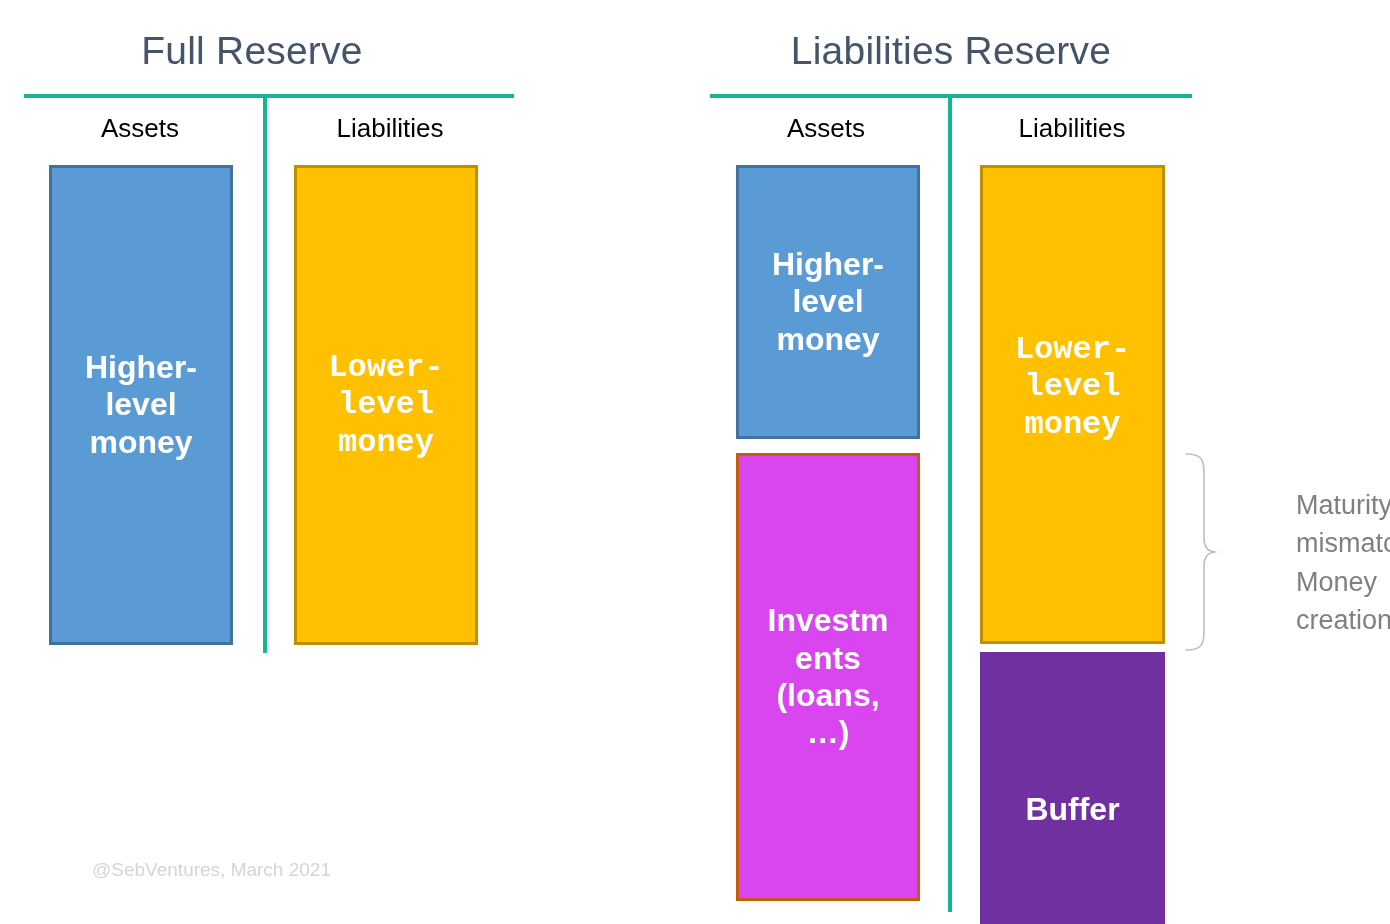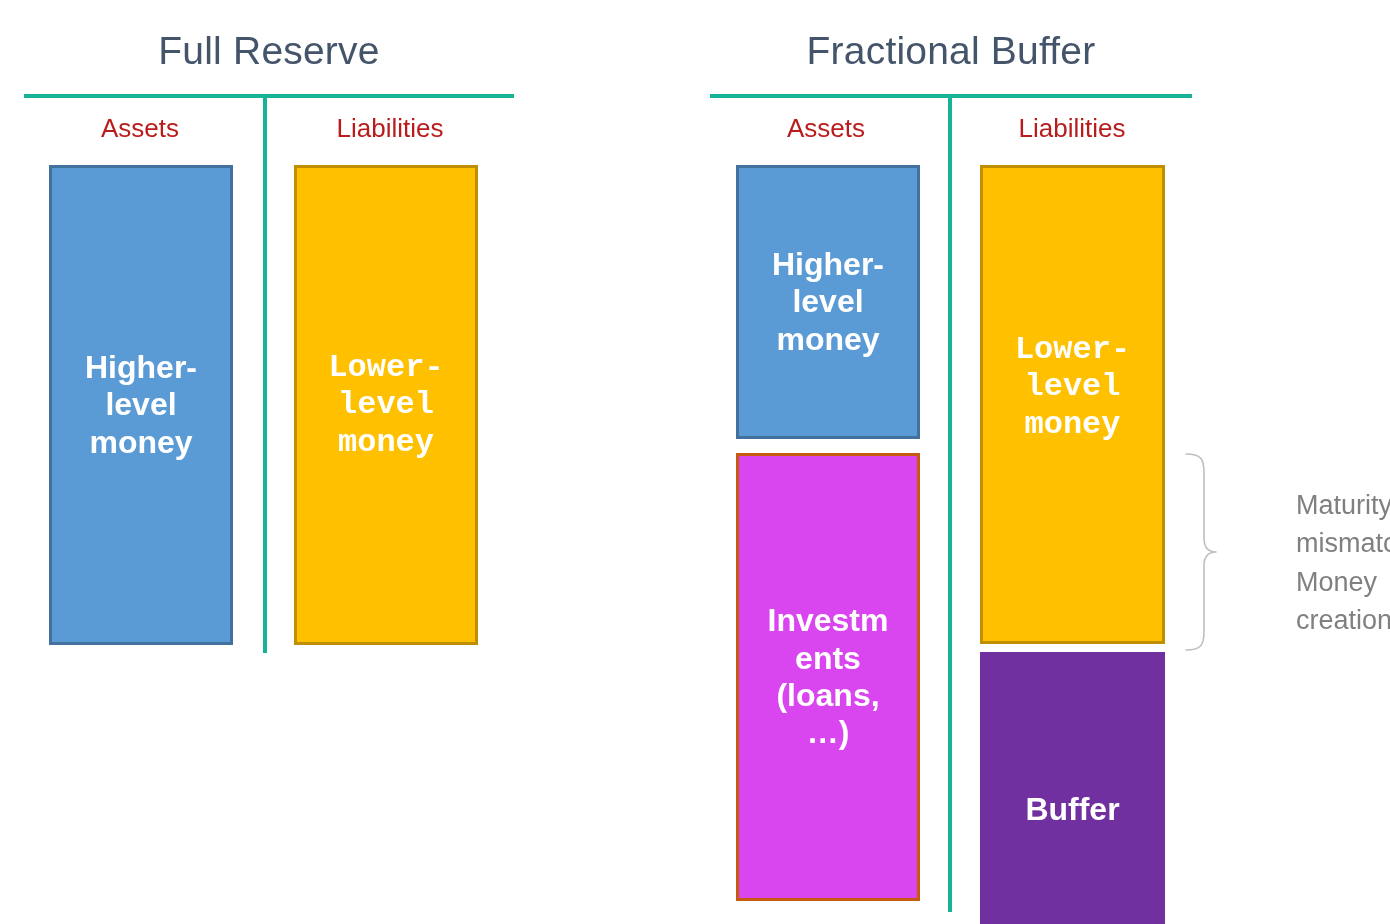--- a/index.html
+++ b/index.html
@@ -41,21 +41,21 @@
   .rule-v {
     position: absolute;
     width: 4px;
     background: #16B497;
   }
 
   
   .col-caption {
     position: absolute;
     text-align: center;
-    color: #b91c1c;
+    color: #000000;
     font-size: 26px;
     font-weight: 400;
     line-height: 1.1;
     white-space: nowrap;
   }
 
   
   .bar {
     position: absolute;
     box-sizing: border-box;
@@ -104,21 +104,21 @@
     font-size: 19px;
     font-weight: 400;
     white-space: nowrap;
   }
 </style>
 </head>
 <body>
 
 <div id="canvas">
 
-  <div class="panel-title" style="left:24px; top:30px; width:490px;">Full Reserve</div>
+  <div class="panel-title" style="left:7px; top:30px; width:490px;">Full Reserve</div>
 
   <div class="rule-h" style="left:24px; top:94px; width:490px;"></div>
 
   <div class="rule-v" style="left:263px; top:94px; height:559px;"></div>
 
   <div class="col-caption" style="left:40px; top:114px; width:200px;">Assets</div>
 
   <div class="col-caption" style="left:290px; top:114px; width:200px;">Liabilities</div>
 
   <div class="bar blue align-center" style="left:49px; top:165px; width:184px; height:480px;">
@@ -126,21 +126,21 @@
 level
 money</div>
   </div>
 
   <div class="bar yellow align-center" style="left:294px; top:165px; width:184px; height:480px;">
     <div class="bar-label" style="font-size:32px;">Lower-
 level
 money</div>
   </div>
 
-  <div class="panel-title" style="left:710px; top:30px; width:482px;">Fractional Buffer</div>
+  <div class="panel-title" style="left:710px; top:30px; width:482px;">Liabilities Reserve</div>
 
   <div class="rule-h" style="left:710px; top:94px; width:482px;"></div>
 
   <div class="rule-v" style="left:948px; top:94px; height:818px;"></div>
 
   <div class="col-caption" style="left:726px; top:114px; width:200px;">Assets</div>
 
   <div class="col-caption" style="left:972px; top:114px; width:200px;">Liabilities</div>
 
   <div class="bar blue align-center" style="left:736px; top:165px; width:184px; height:274px;">
@@ -170,14 +170,15 @@
     <svg width="40" height="204" viewBox="0 0 40 204" fill="none" xmlns="http://www.w3.org/2000/svg">
       <path d="M2 4 C 16 4, 20 8, 20 22 L 20 88 C 20 98, 24 102, 32 102 C 24 102, 20 106, 20 116 L 20 182 C 20 196, 16 200, 2 200" stroke="#BFBFBF" stroke-width="1.6" fill="none" stroke-linecap="round" stroke-linejoin="round"></path>
     </svg>
   </div>
 
   <div class="annotation" style="left:1296px; top:473px; width:140px;margin-top:13px;">Maturity
 mismatch
 Money
 creation</div>
 
+  <div class="watermark" style="left:92px; top:859px;">@SebVentures, March 2021</div>
 
 </div>
 
 </body></html>

